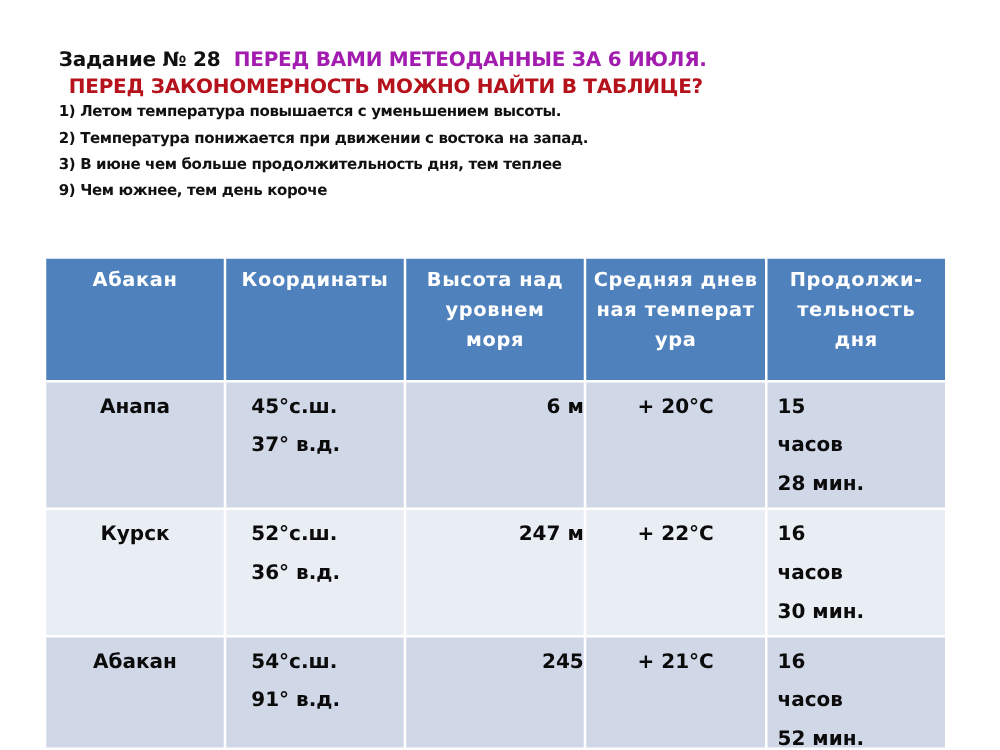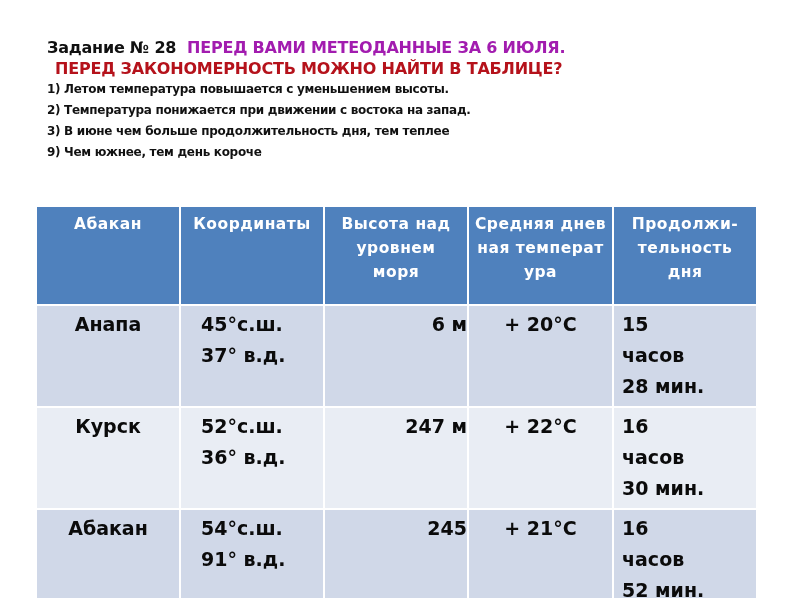--- a/index.html
+++ b/index.html
@@ -7,21 +7,21 @@
       font-family:"DejaVu Sans", sans-serif; }
     .header { position:absolute; left:47px; top:37px; width:740px; }
     .q-line { font-size:16px; font-weight:bold; line-height:21px; color:#111; white-space:nowrap; letter-spacing:-0.2px; }
     .q-line .red { color:#a21caf; }
     .q-line2 { padding-left:8px; color:#b5121b; }
     .opt { font-size:12px; font-weight:bold; line-height:21px; color:#111; white-space:nowrap; letter-spacing:-0.3px; }
     table { position:absolute; left:35px; top:205px; border-collapse:collapse; table-layout:fixed; }
     td, th { border:2px solid #ffffff; vertical-align:top; padding:0; }
     th { background:#4f81bd; color:#ffffff; font-weight:bold; font-size:15.5px; line-height:24px;
       text-align:center; height:99px; padding-top:5px; box-sizing:border-box; letter-spacing:0.5px; }
-    td { font-weight:bold; font-size:19px; line-height:31px; color:#0b0b0b; height:102px; box-sizing:border-box; padding-top:3px; }
+    td { font-weight:bold; font-size:16px; line-height:31px; color:#0b0b0b; height:102px; box-sizing:border-box; padding-top:3px; }
     tr.odd td { background:#d0d8e8; }
     tr.even td { background:#e9edf4; }
     tr.last td { height:88px; }
     .c-name { text-align:center; }
     .c-coord { padding-left:20px; }
     .c-alt { text-align:right; }
     .c-temp { text-align:center; }
     .c-dur { padding-left:8px; }
     .cell-wrap { overflow:hidden; height:100%; }
   </style>

